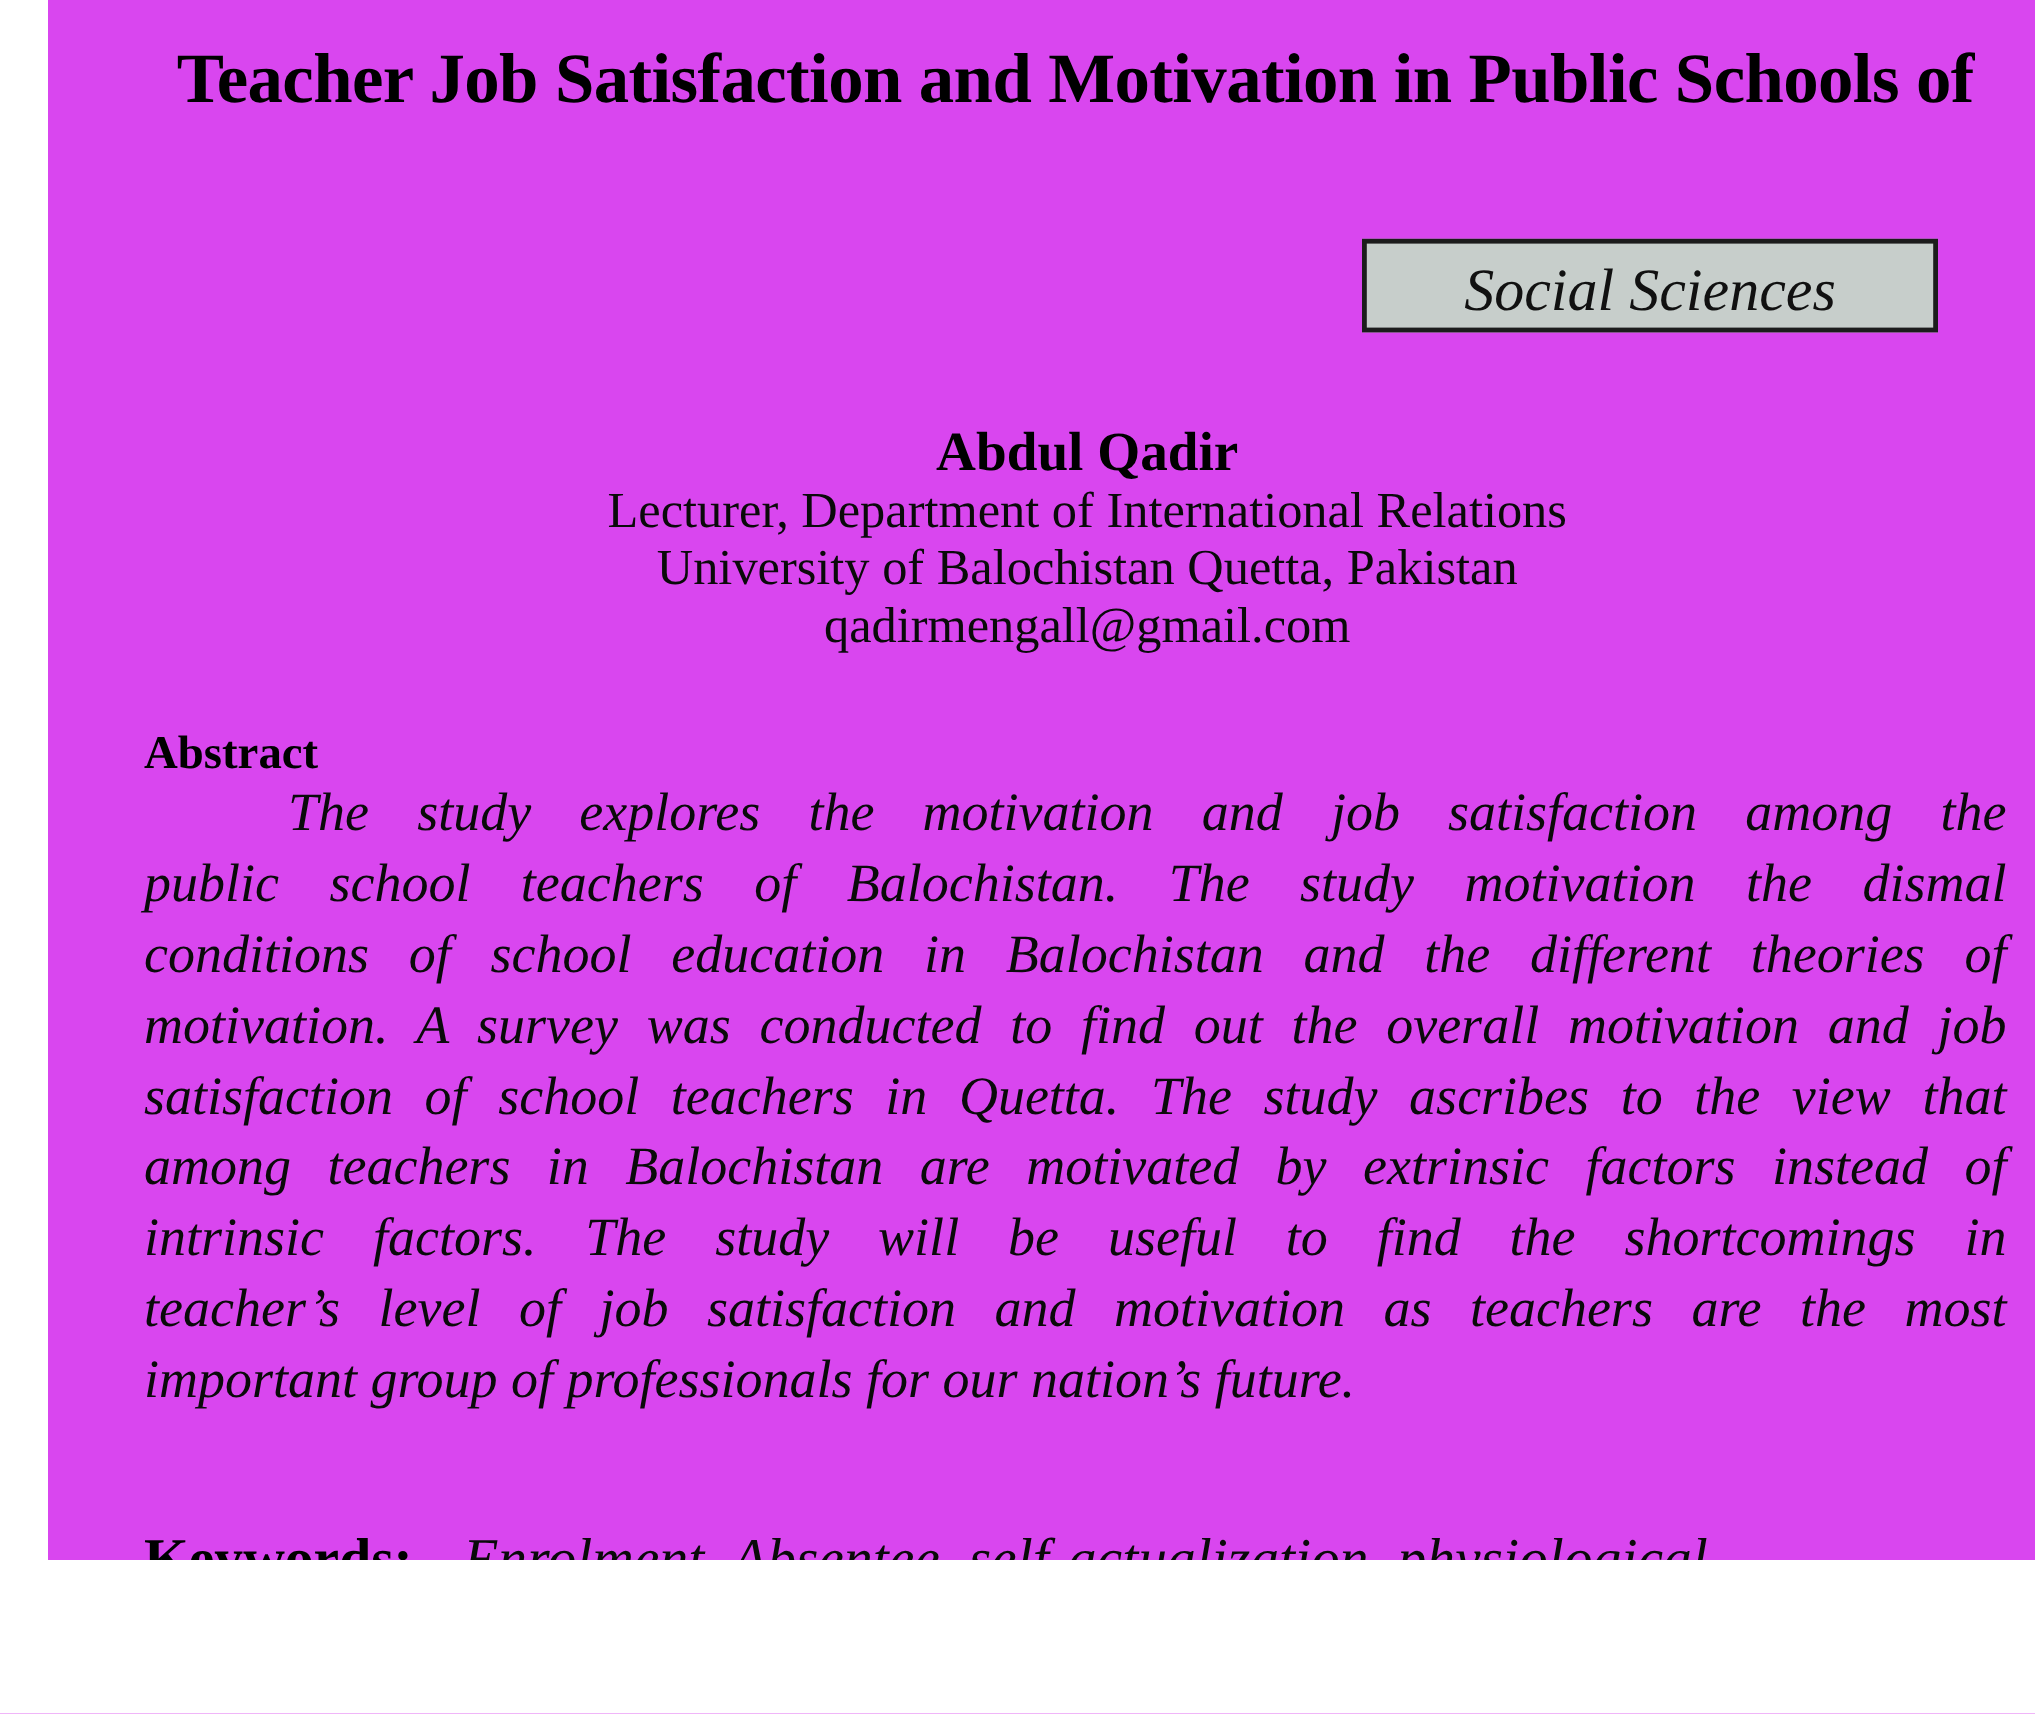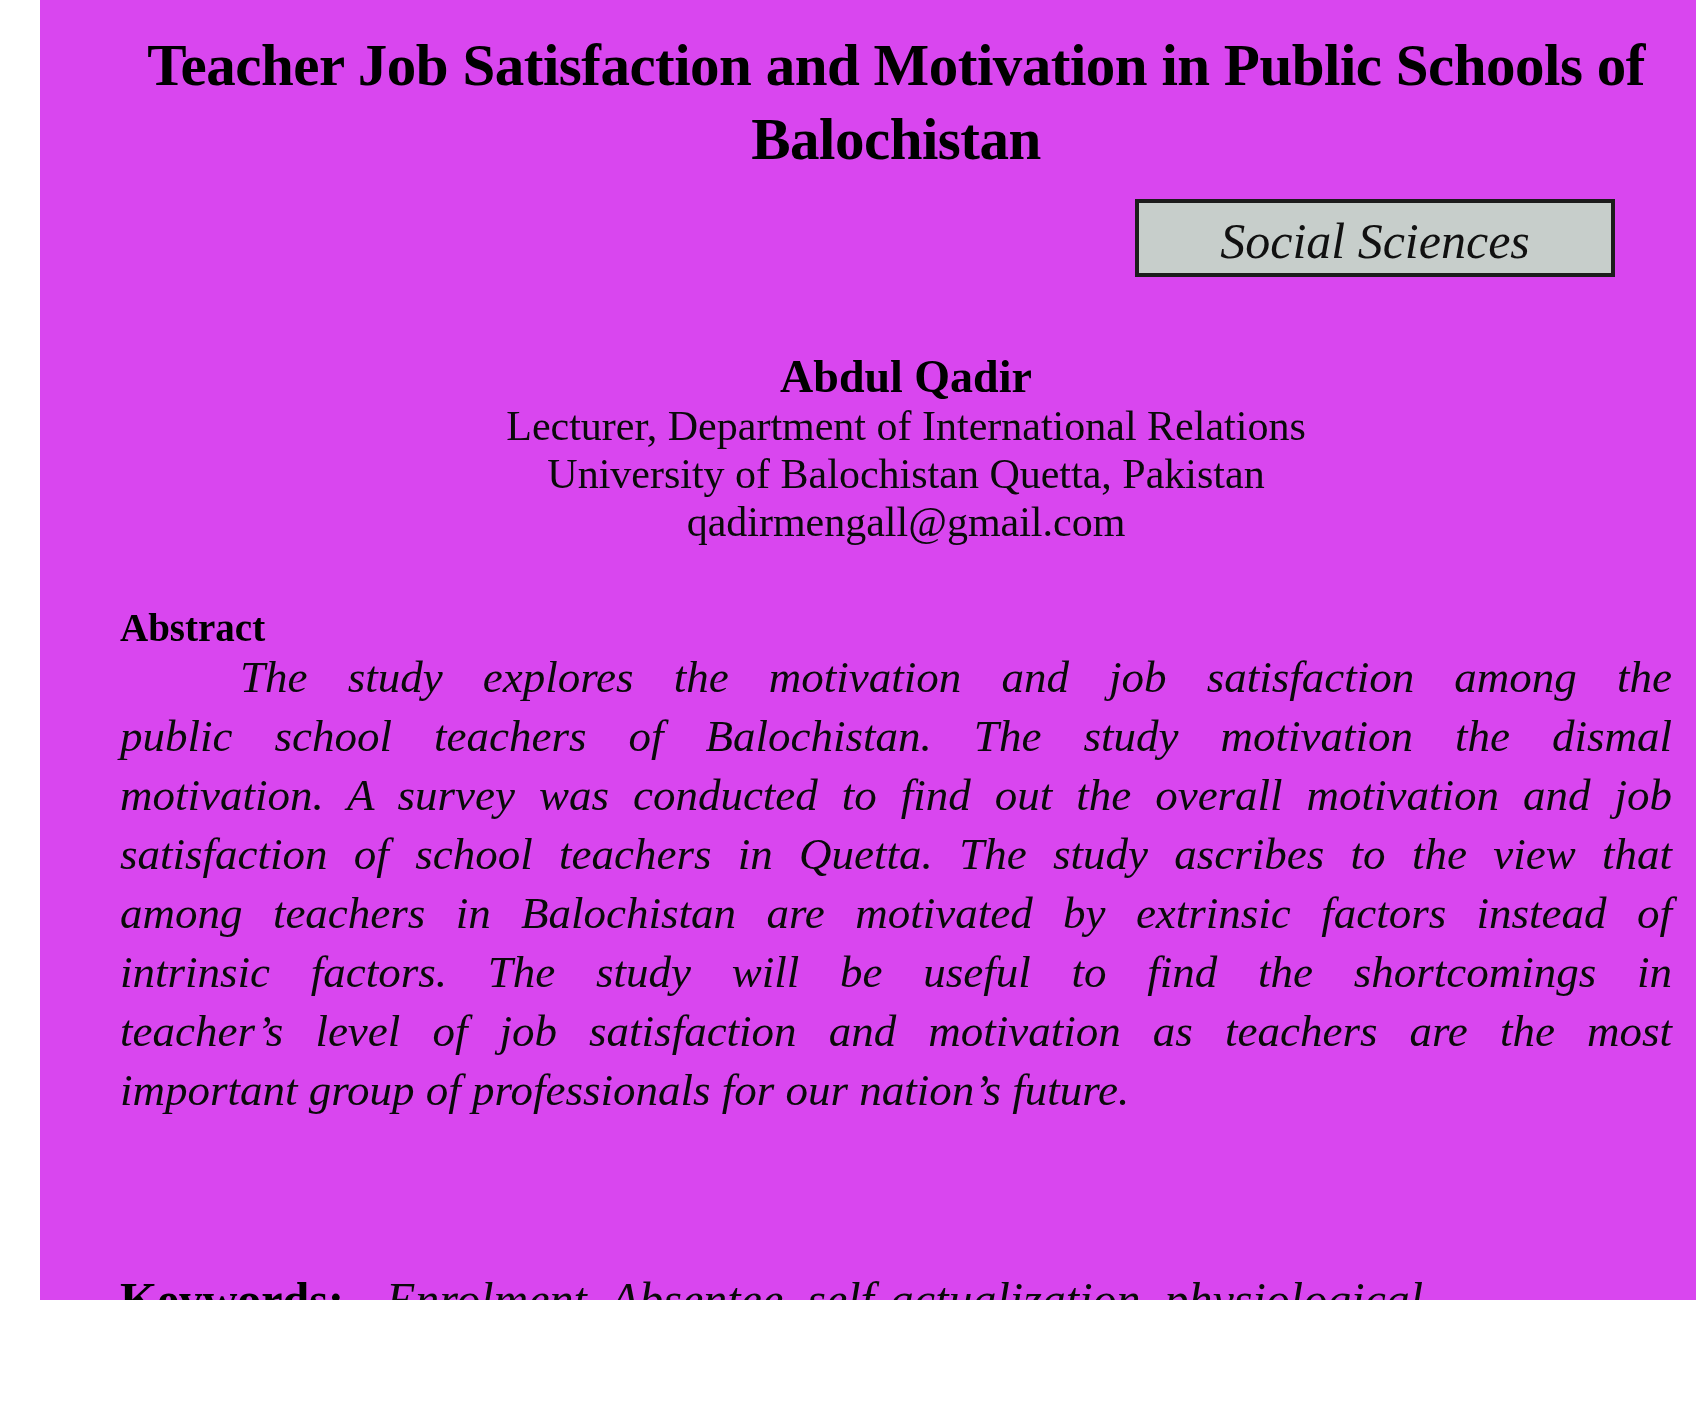--- a/index.html
+++ b/index.html
@@ -111,39 +111,39 @@
     margin-right: 42px;
   }
 </style>
 </head>
 <body>
 
 <div class="page">
 
   <div class="paper-title">
     <div class="title-line">Teacher Job Satisfaction and Motivation in Public Schools of</div>
-    <div class="title-line">Balochistan</div>
   </div>
 
   <div class="category-box">
     <span class="category-label">Social Sciences</span>
   </div>
 
   <div class="author-block">
     <div class="author-name">Abdul Qadir</div>
     <div class="author-line">Lecturer, Department of International Relations</div>
     <div class="author-line">University of Balochistan Quetta, Pakistan</div>
     <div class="author-line">qadirmengall@gmail.com</div>
   </div>
 
   <div class="abstract-heading">Abstract</div>
 
   <div class="abstract-paragraph">
     <div class="abs-line first">The study explores the motivation and job satisfaction among the</div>
     <div class="abs-line">public school teachers of Balochistan. The study motivation the dismal</div>
+    <div class="abs-line">conditions of school education in Balochistan and the different theories of</div>
     <div class="abs-line">motivation. A survey was conducted to find out the overall motivation and job</div>
     <div class="abs-line">satisfaction of school teachers in Quetta. The study ascribes to the view that</div>
     <div class="abs-line">among teachers in Balochistan are motivated by extrinsic factors instead of</div>
     <div class="abs-line">intrinsic factors. The study will be useful to find the shortcomings in</div>
     <div class="abs-line">teacher’s level of job satisfaction and motivation as teachers are the most</div>
     <div class="abs-line last">important group of professionals for our nation’s future.</div>
   </div>
 
   <div class="keywords-section">
     <span class="keywords-label">Keywords:</span><span class="keywords-list">Enrolment, Absentee, self-actualization, physiological, accountability, extrinsic, intrinsic</span>

